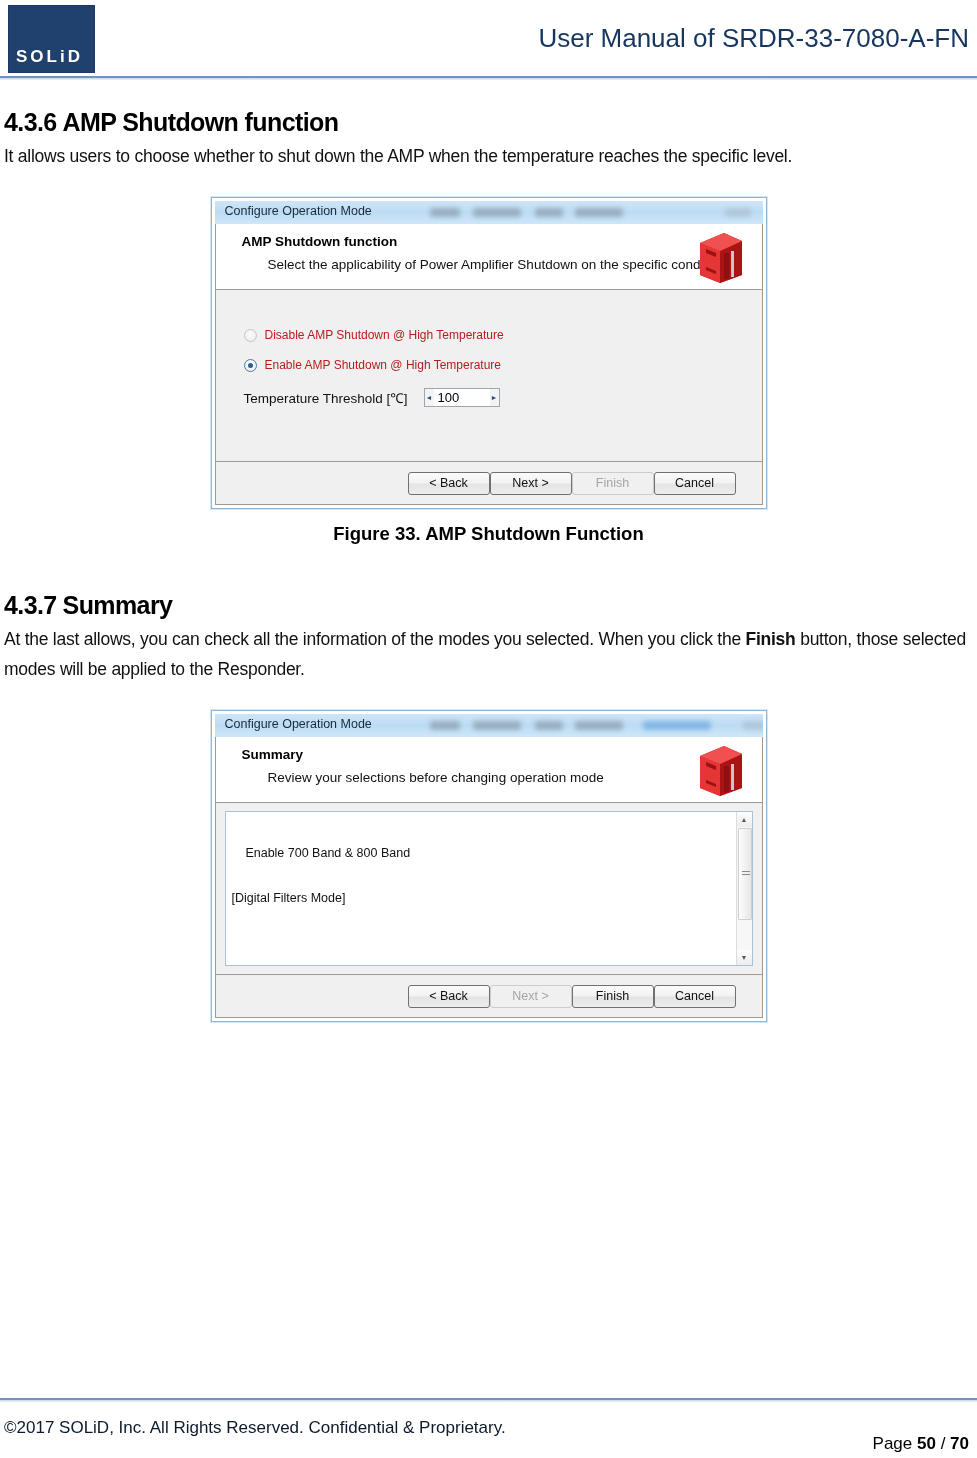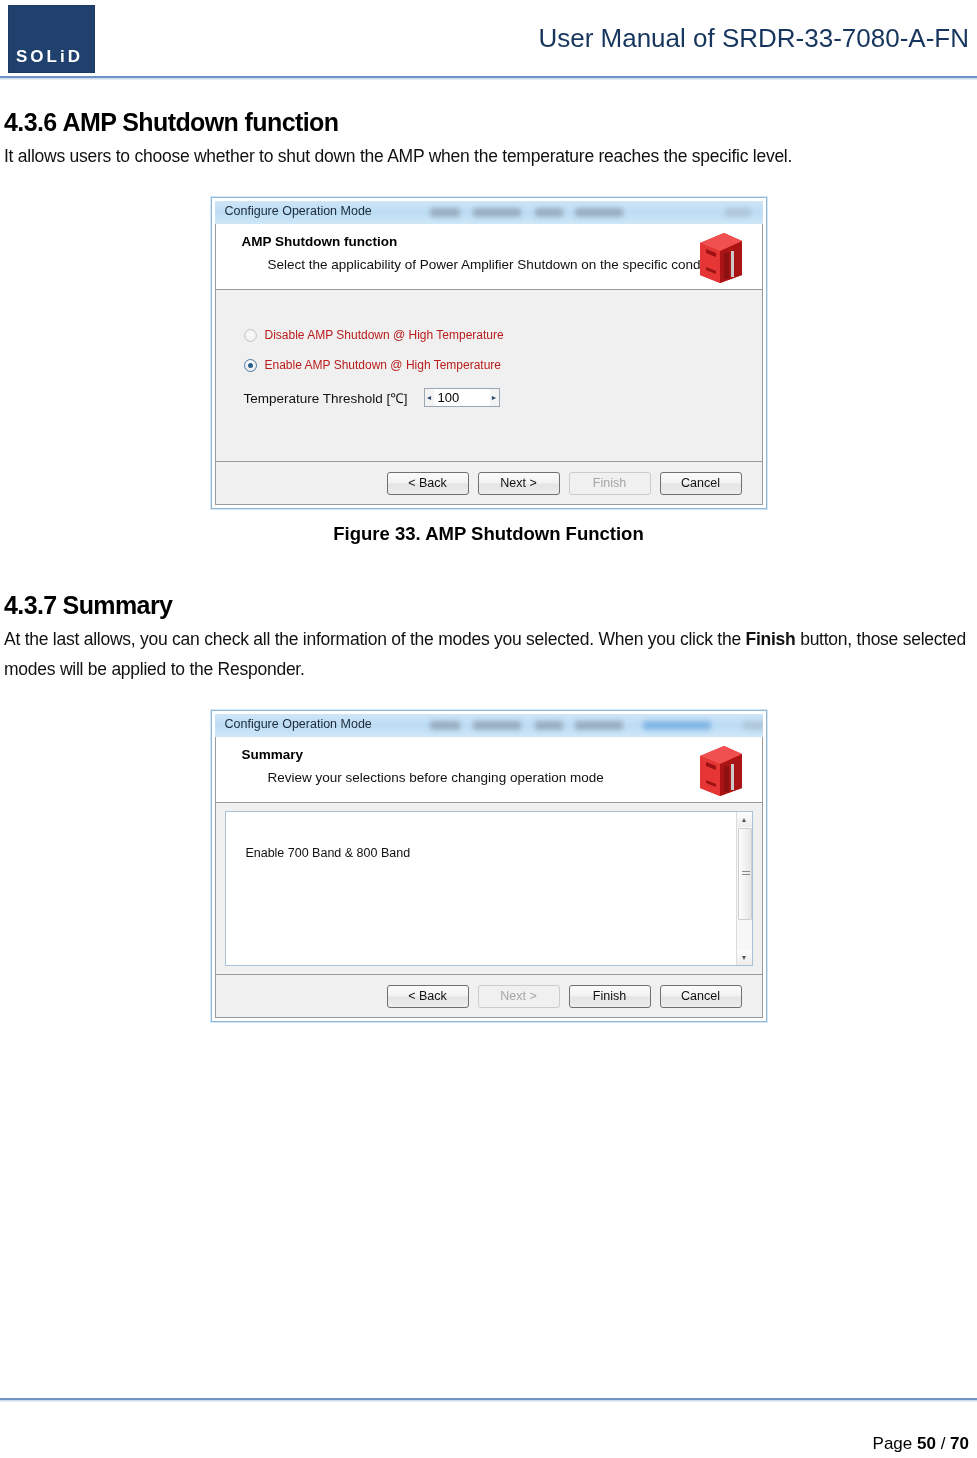--- a/index.html
+++ b/index.html
@@ -279,22 +279,21 @@
   }
 
   .dlg-footer {
     border: 1px solid #9b9b9b;
     border-top: none;
     background: #f0f0f0;
     height: 43px;
     display: flex;
     align-items: center;
     justify-content: flex-end;
-    padding-right: 20px;
-    gap: 9px;
+    padding-right: 26px;
   }
   .wbtn {
     width: 82px;
     height: 23px;
     border: 1px solid #707070;
     border-radius: 3px;
     background: linear-gradient(to bottom,#fbfbfb 0%, #f2f2f2 48%, #e4e4e4 52%, #ededed 100%);
     font-family: "Liberation Sans", sans-serif;
     font-size: 12.5px;
     color: #111;
@@ -451,20 +450,21 @@
           <rect x="37" y="22" width="3" height="26" fill="#c9c9c9"></rect>
           <polygon points="12,20 22,24 22,28 12,24" fill="#9c1212"></polygon>
           <polygon points="12,38 22,42 22,45 12,41" fill="#9c1212"></polygon>
         </svg>
       </div>
 
       <div class="dlg-body summary">
         <div class="list-box">
           <div class="list-lines">
             <div class="list-line">    Enable 700 Band &amp; 800 Band</div>
+            <div class="list-line">[Digital Filters Mode]</div>
             
             
             
             
             
             
             
             
             
             
@@ -487,14 +487,15 @@
         <div class="wbtn">Cancel</div>
       </div>
 
     </div>
   </div>
 
 </div>
 
 <div class="page-footer">
   <div class="footer-rule"></div>
+  <div class="footer-left">©2017 SOLiD, Inc. All Rights Reserved. Confidential &amp; Proprietary.</div>
   <div class="footer-right"><span>Page </span><b>50</b><span> / </span><b>70</b></div>
 </div>
 
 </body></html>

